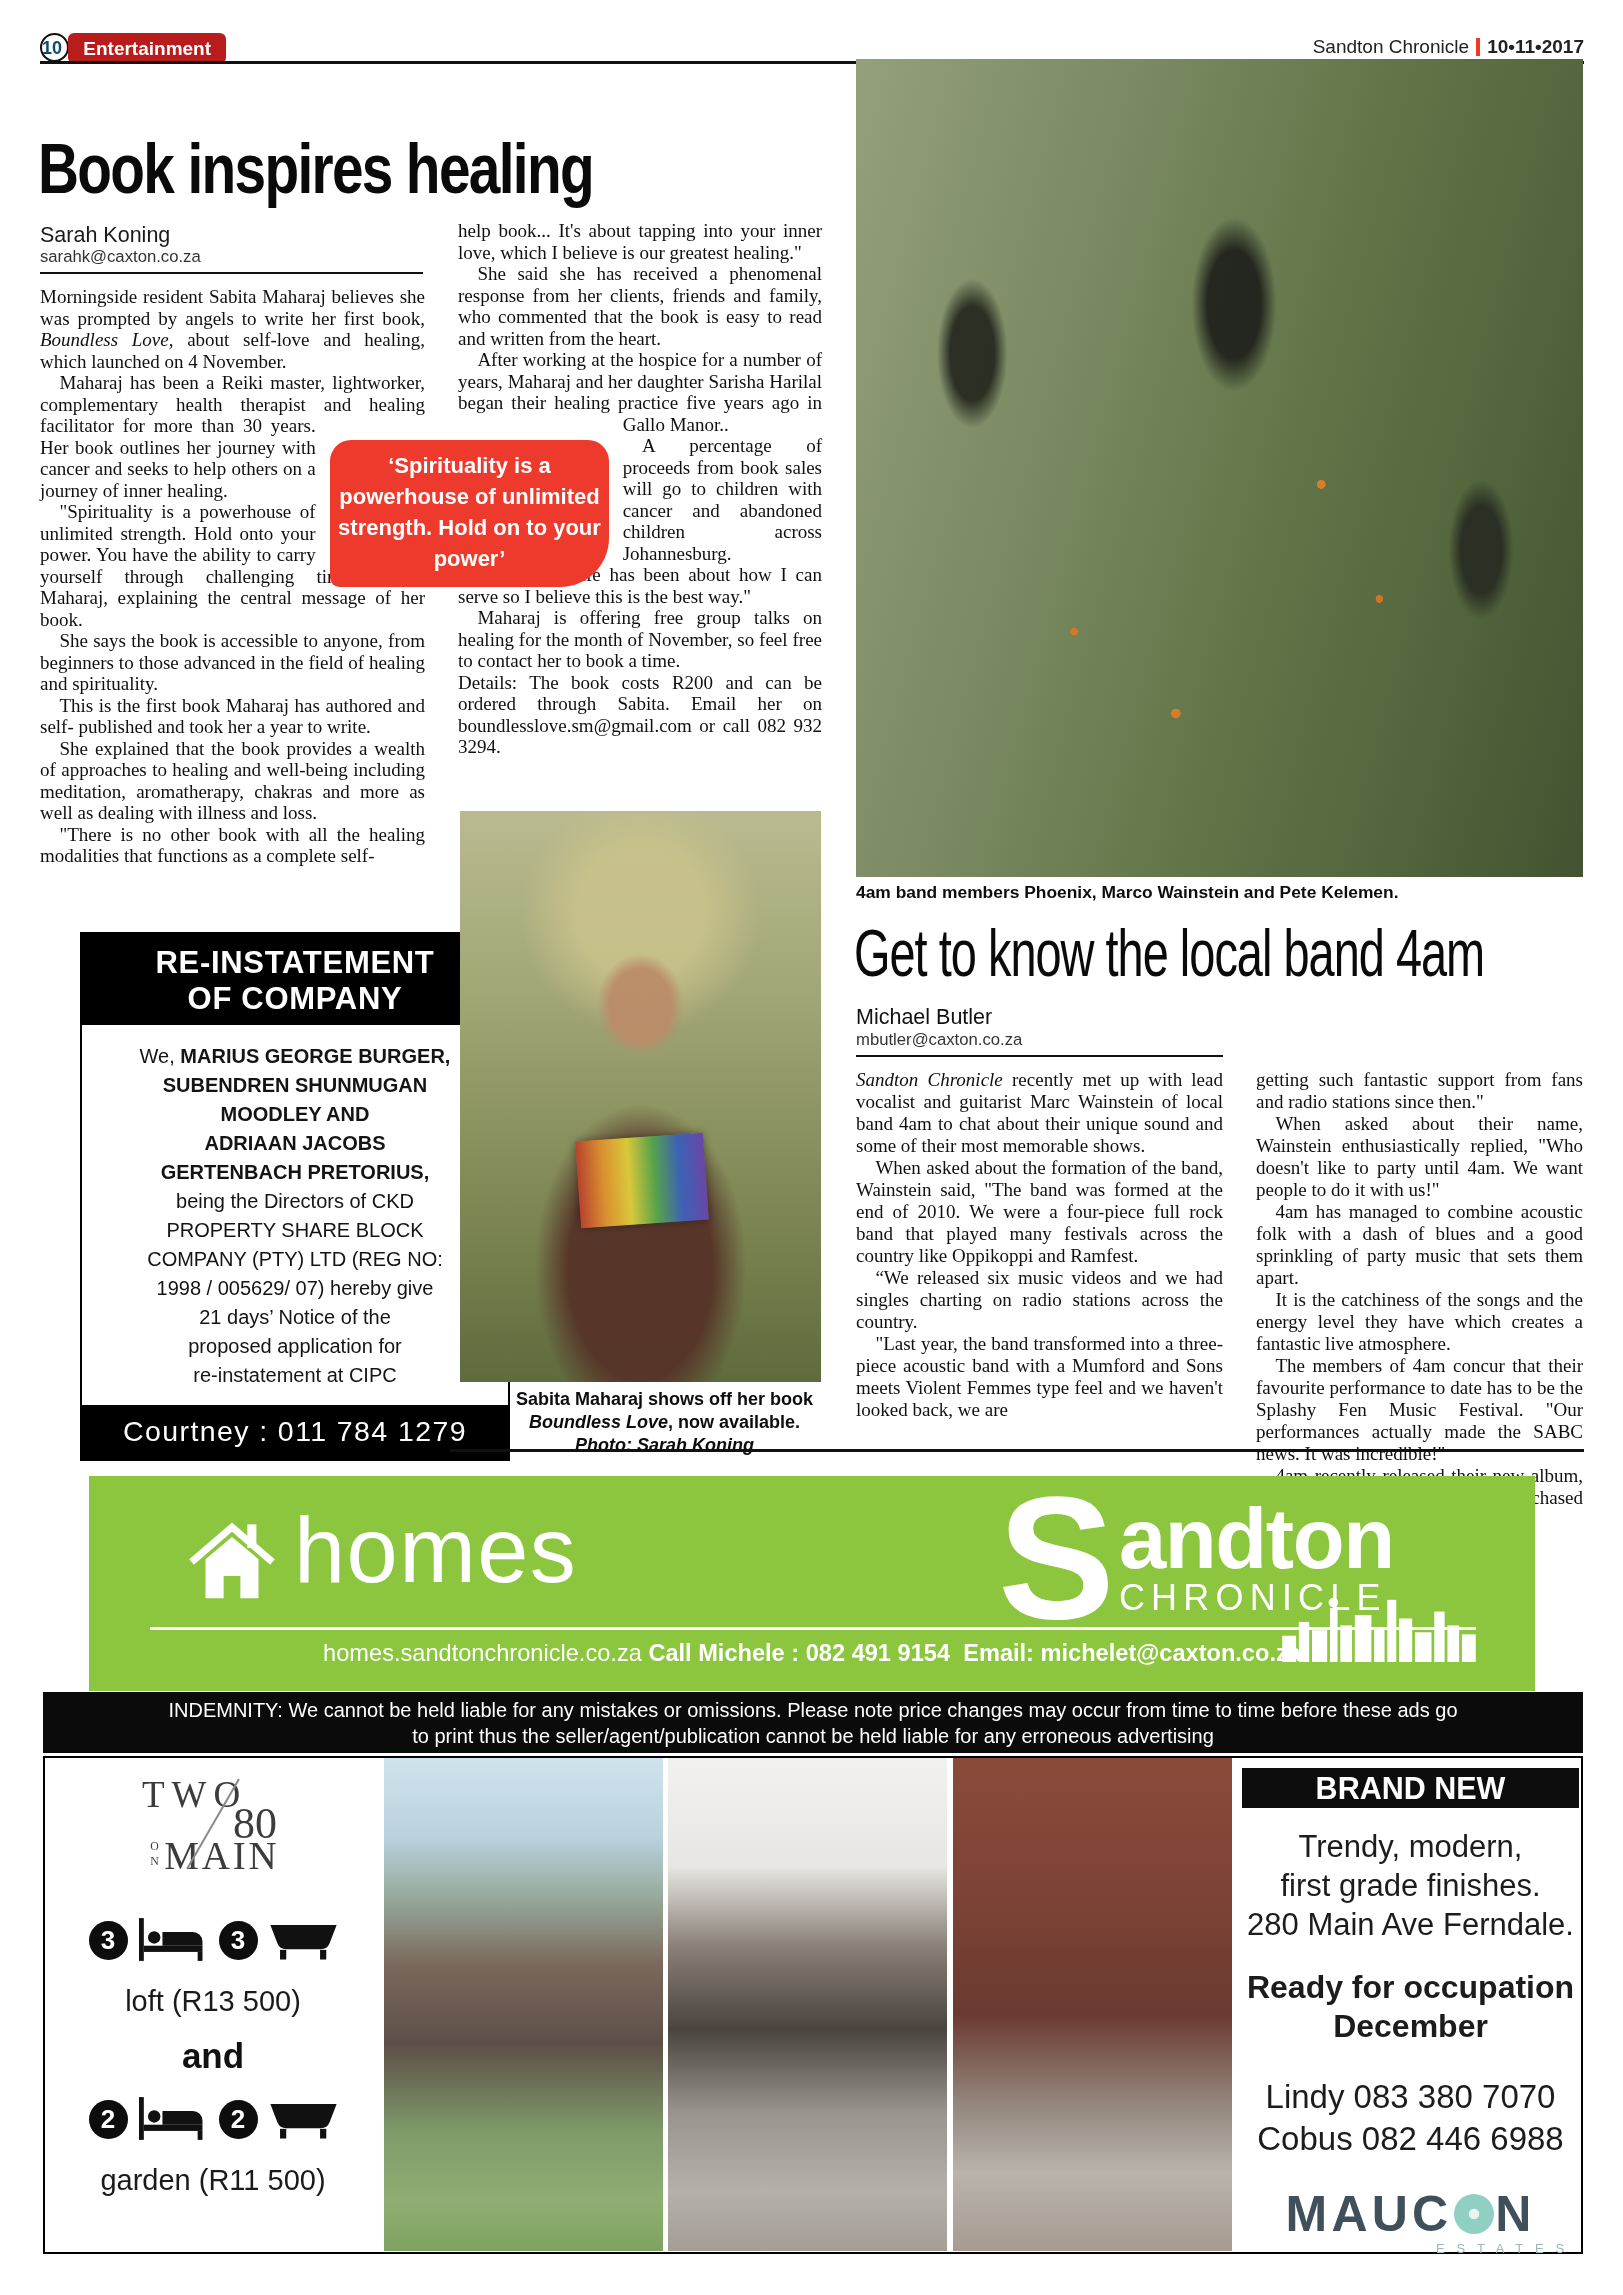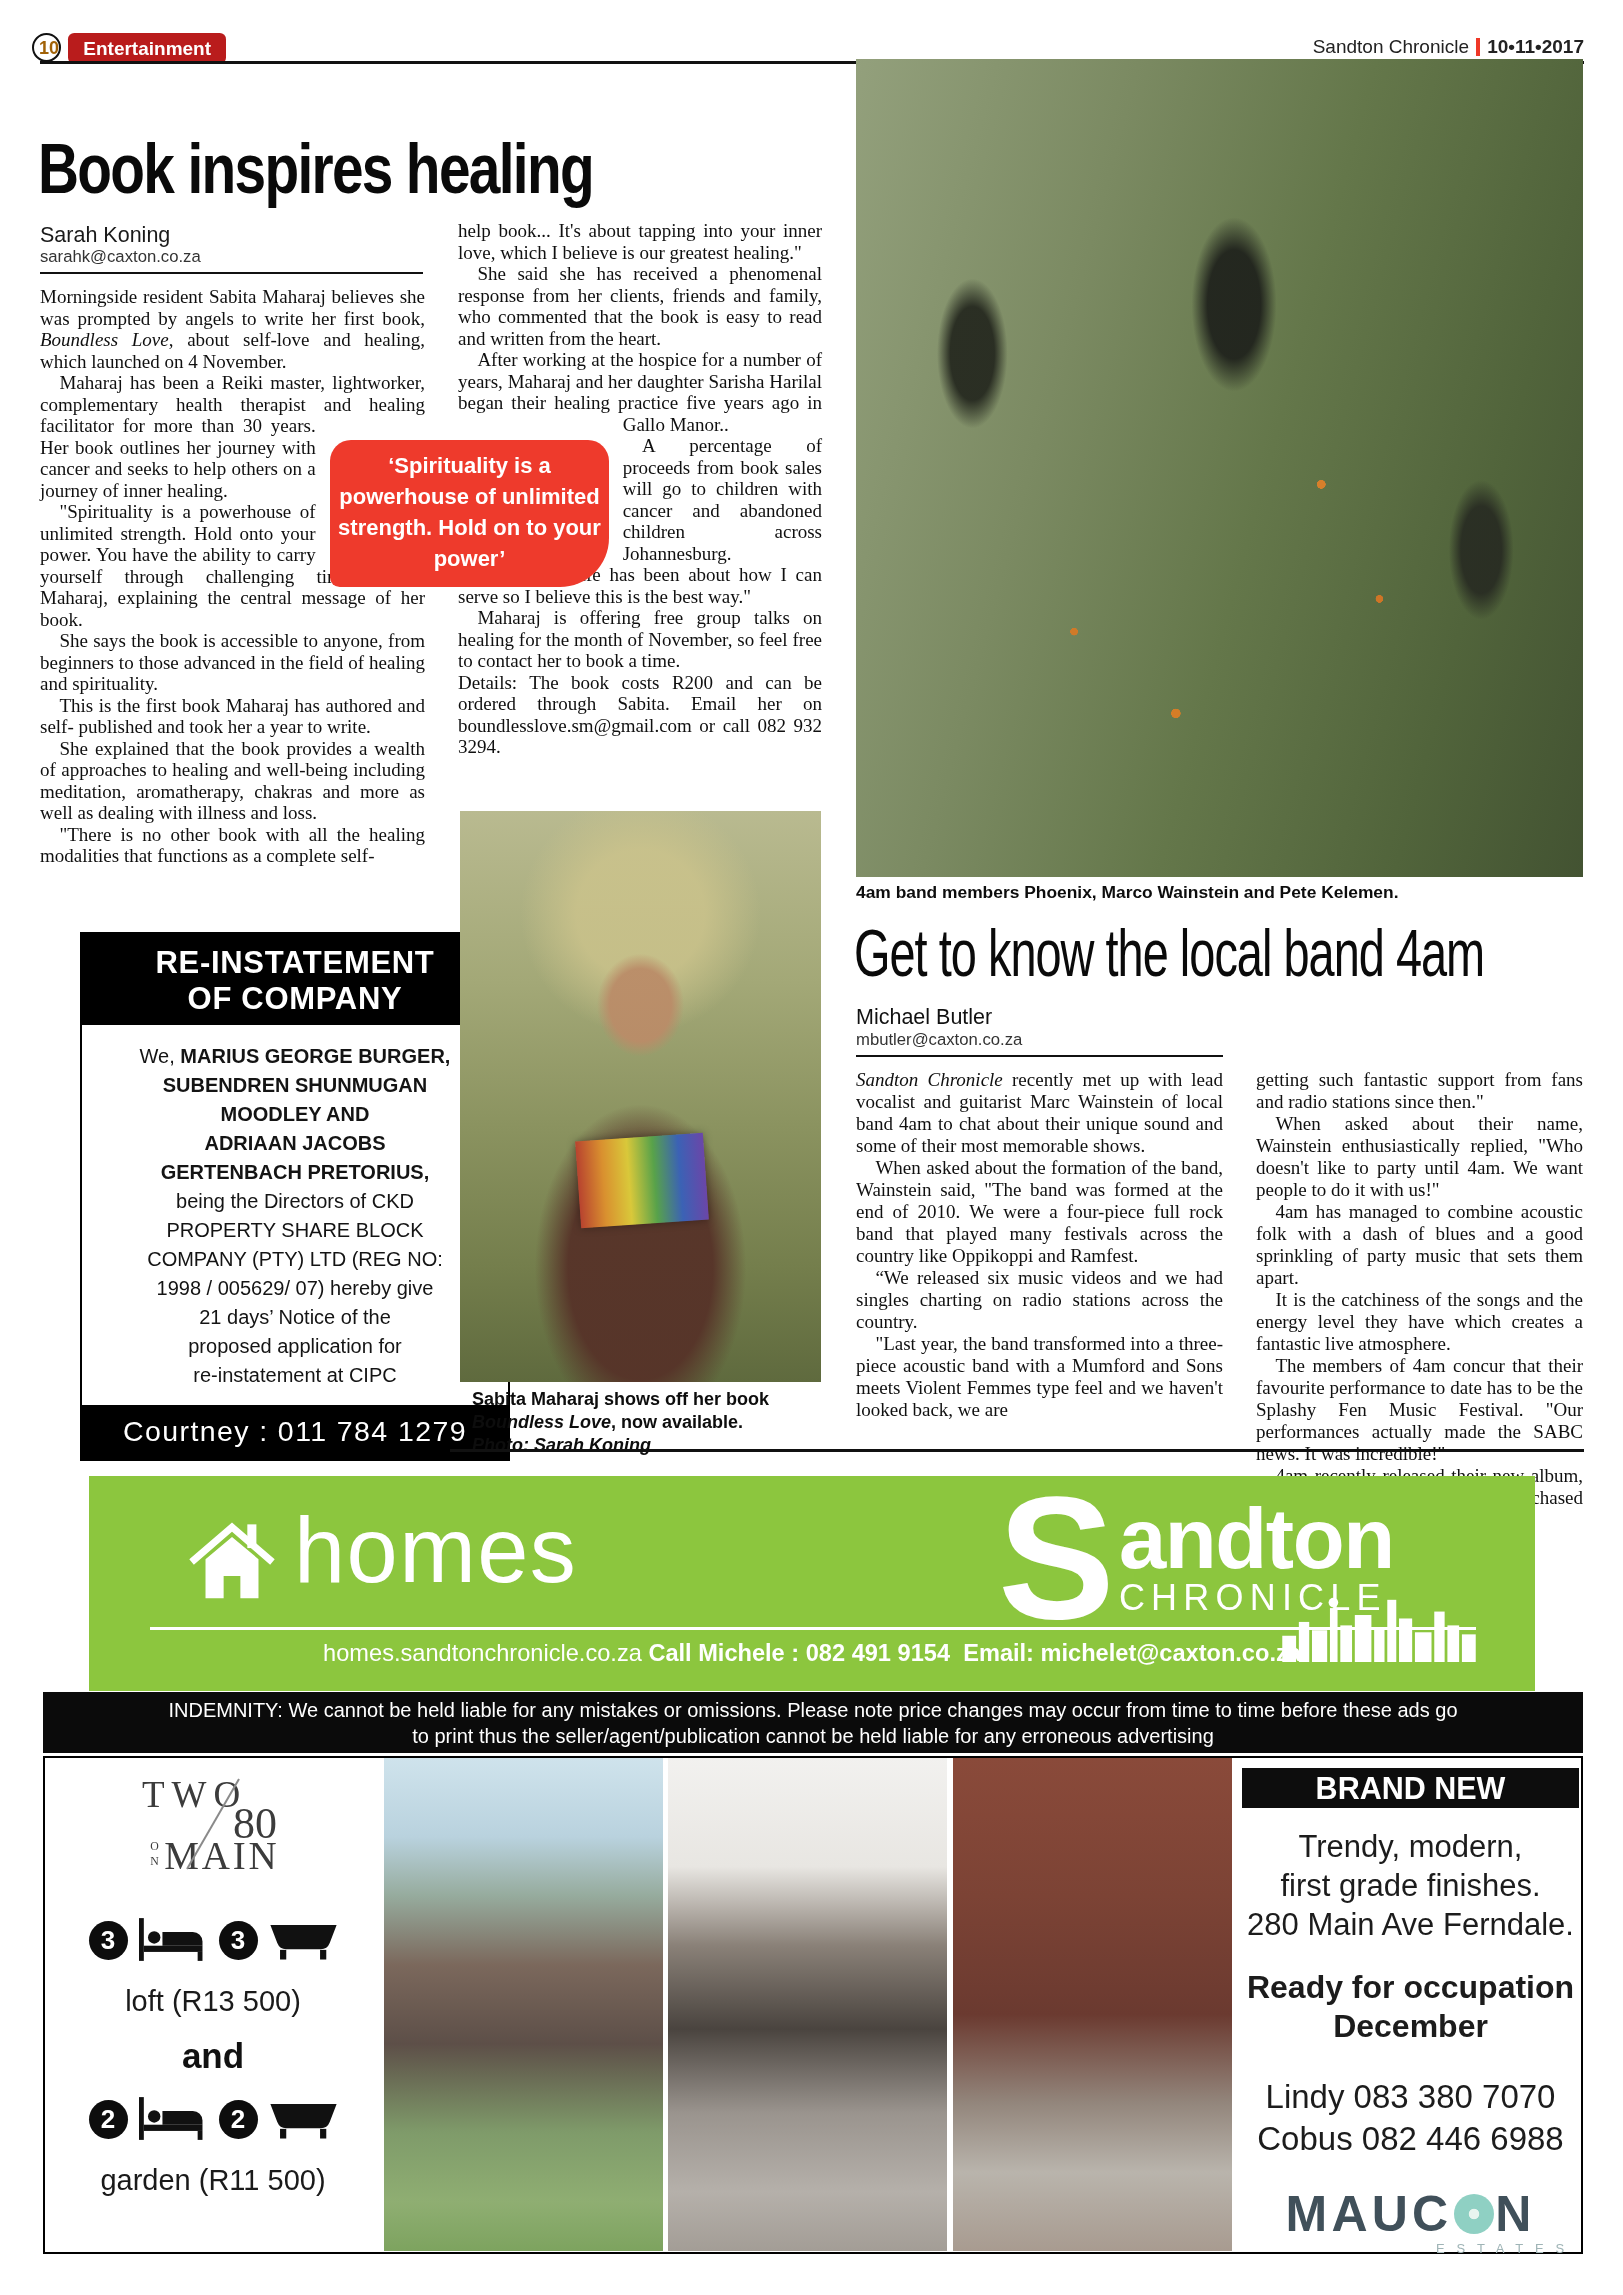--- a/index.html
+++ b/index.html
@@ -1,22 +1,22 @@
 <!DOCTYPE html>
 <html style="font-size:11px"><head>
 <meta charset="utf-8">
 <style>
   * { margin:0; padding:0; box-sizing:border-box; }
   html,body { background:#ffffff; }
   body { width:1624px; height:2295px; position:relative; font-family:"Liberation Serif", serif; color:#111; }
   .abs { position:absolute; }
 
   
-  .page-circle { left:32px; top:33px; width:29px; height:29px; border:2.1px solid #111; border-radius:50%;
-    font:bold 18px/26px "Liberation Sans", sans-serif; text-align:right; color:#a16207; }
+  .page-circle { left:40px; top:33px; width:29px; height:29px; border:2.1px solid #111; border-radius:50%;
+    font:bold 18px/26px "Liberation Sans", sans-serif; text-align:left; color:#0c4a6e; }
   .section-badge { left:68px; top:33px; background:#b91c1c; color:#fff; border-radius:6.2px;
     font:bold 19px/19px "Liberation Sans", sans-serif; padding:5.6px 15.3px 6.2px; }
   .masthead { right:40px; top:36px; font:19px/22px "Liberation Sans", sans-serif; color:#222; }
   .mast-div { display:inline-block; width:4.2px; height:18px; background:#ef3827; margin:0 7px; vertical-align:-2.8px; }
   .masthead b { font-weight:bold; }
   .header-rule { left:40px; top:61px; width:1544px; height:2.8px; background:#111; }
 
   
   .headline1 { left:38px; top:132px; font:900 71px/1.04 "Liberation Sans", sans-serif; letter-spacing:-2.1px;
     transform:scaleX(.80); transform-origin:left top; white-space:nowrap; color:#0a0a0a; }
@@ -70,21 +70,21 @@
 
   
   .sabita-photo { left:460px; top:811px; width:361px; height:571px; position:absolute;
     background:
       radial-gradient(56px 66px at 50% 34%, rgba(186,140,104,.95) 0 55%, transparent 78%),
       radial-gradient(139px 215px at 50% 80%, rgba(86,50,40,.95) 0 52%, transparent 76%),
       radial-gradient(160px 160px at 50% 18%, rgba(205,196,140,.8) 0 40%, transparent 75%),
       linear-gradient(180deg,#b9ba90 0%, #a3a877 30%, #8b9360 55%, #747e4c 80%, #5f6a3e 100%); }
   .book-cover { position:absolute; left:118px; top:326px; width:128px; height:87px; transform:rotate(-4deg);
     background:linear-gradient(90deg,#b8432f,#d9902f,#d9c83a,#58a24a,#3b62b5,#6b46a8); box-shadow:0 0 8.3px rgba(0,0,0,.35); }
-  .sabita-caption { left:472px; top:1388px; width:361px; font:bold 18px/23px "Liberation Sans", sans-serif; color:#0d0d0d; }
+  .sabita-caption { left:484px; top:1388px; width:361px; font:bold 18px/23px "Liberation Sans", sans-serif; color:#0d0d0d;text-align:center; }
 
   .rule-above-banner { left:450px; top:1449px; width:1134px; height:2.8px; background:#111; }
 
   
   .homes-banner { left:89px; top:1476px; width:1446px; height:215px; background:#8cc63e; overflow:hidden; }
   .house-icon { position:absolute; left:97px; top:40px; }
   .homes-word { position:absolute; left:205px; top:26px; color:#fff;
     font:400 92px/97px "Liberation Sans", sans-serif; letter-spacing:1.4px; }
   .sandton-logo { position:absolute; left:909px; top:5.6px; color:#fff; font-family:"Liberation Sans", sans-serif; }
   .sandton-s { font-weight:800; font-size:175px; line-height:151px; display:inline-block; vertical-align:top; }

